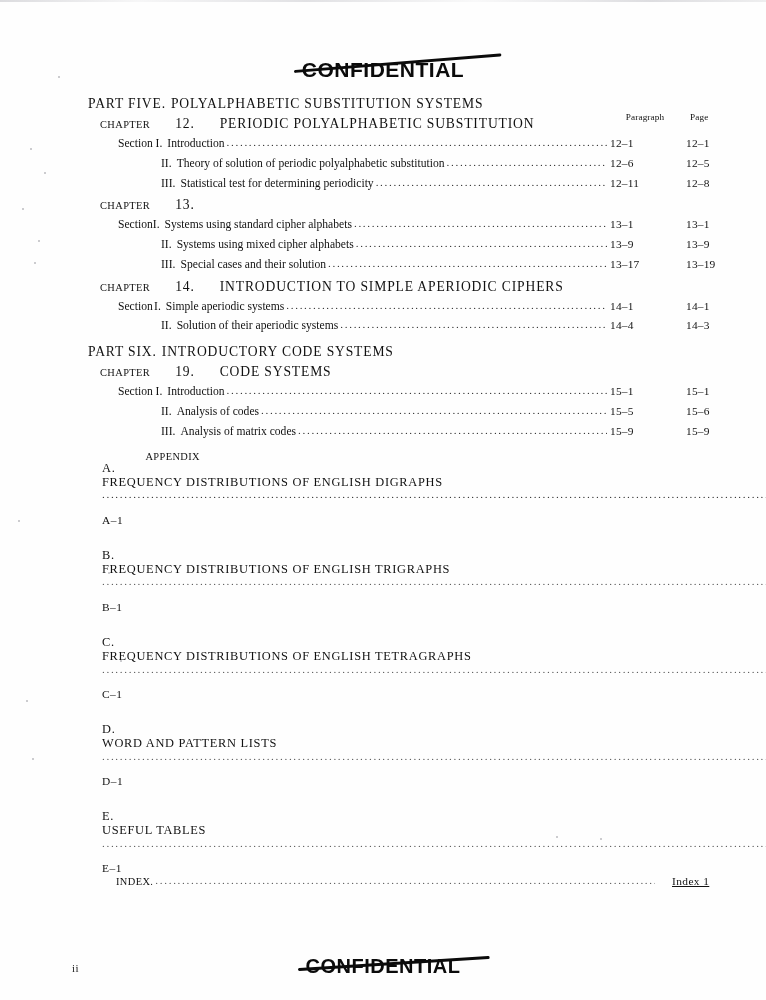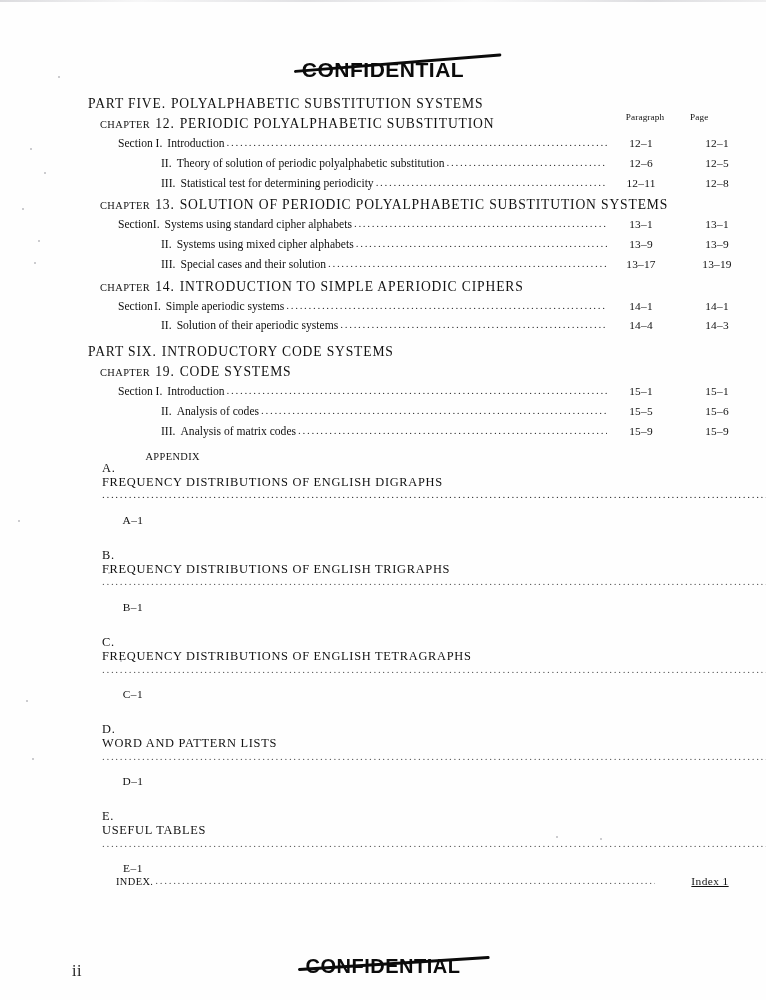--- a/index.html
+++ b/index.html
@@ -95,21 +95,21 @@
   }
 
   
   .part, .chap {
     font-size: 13.6px;
     letter-spacing: .85px;
     margin-top: 4px;
     margin-bottom: 2px;
   }
   .part { padding-left: 0px; align-items: flex-end; }
-  .chap { padding-left: 12px; }
+  .chap { padding-left: 12px; gap: 20px; }
   .chap .kw, .appendix .kw, .index-row .kw {
     font-size: 10.4px;
     letter-spacing: .4px;
   }
   .part .kw { letter-spacing: .85px; }
   .heading-text { margin-left: 5px; }
 
   
   .sec {
     line-height: 1.62;
@@ -137,21 +137,20 @@
   .dots::after {
     content: "........................................................................"
              "........................................................................"
              "........................................................................";
   }
   .dots-faint { color: #555; }
 
   
   .col-para, .col-page {
     flex: 0 0 auto;
-    text-align: center;
     font-size: 11.4px;
     letter-spacing: .2px;
   }
   .col-para { width: 62px; }
   .col-page { width: 62px; margin-left: 14px; }
 
   
   .colhead {
     position: absolute;
     top: 20px;
@@ -183,21 +182,21 @@
     letter-spacing: .6px;
     padding-left: 28px;
   }
   .index-row .col-page { width: 76px; letter-spacing: .4px; text-decoration: underline; }
 
   
   #folio {
     position: absolute;
     left: 72px;
     top: 962px;
-    font-size: 16px;
+    font-size: 11px;
     letter-spacing: .5px;
     color: #1a1a1a;
     font-family: Liberation Serif, serif;
   }
 
   .blank-para { visibility: hidden; }
 </style>
 </head>
 <body>
 
@@ -260,21 +259,20 @@
       <span class="numeral">III.</span>
       <span class="title">Statistical test for determining periodicity</span>
       <span class="dots"></span>
       <span class="col-para">12–11</span>
       <span class="col-page">12–8</span>
     </div>
 
     <div class="row chap">
       <span class="kw">CHAPTER</span>
       <span class="heading-text">13.</span>
-      <span class="heading-text">SOLUTION OF PERIODIC POLYALPHABETIC SUBSTITUTION SYSTEMS</span>
     </div>
 
     <div class="row sec" style="padding-left:30px;">
       <span class="secword">Section</span>
       <span class="numeral">I.</span>
       <span class="title">Systems using standard cipher alphabets</span>
       <span class="dots"></span>
       <span class="col-para">13–1</span>
       <span class="col-page">13–1</span>
     </div>

